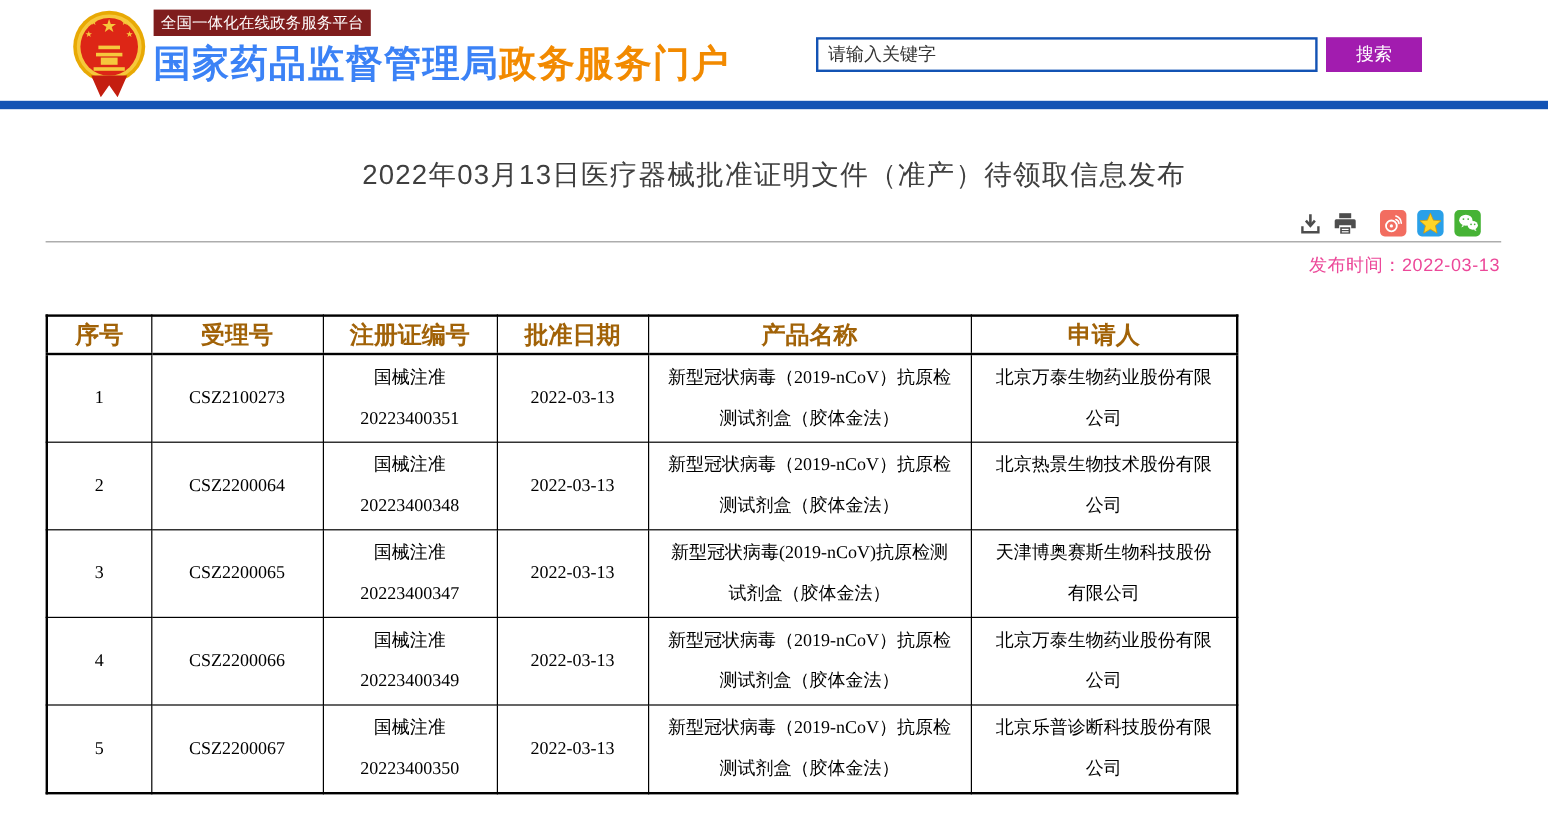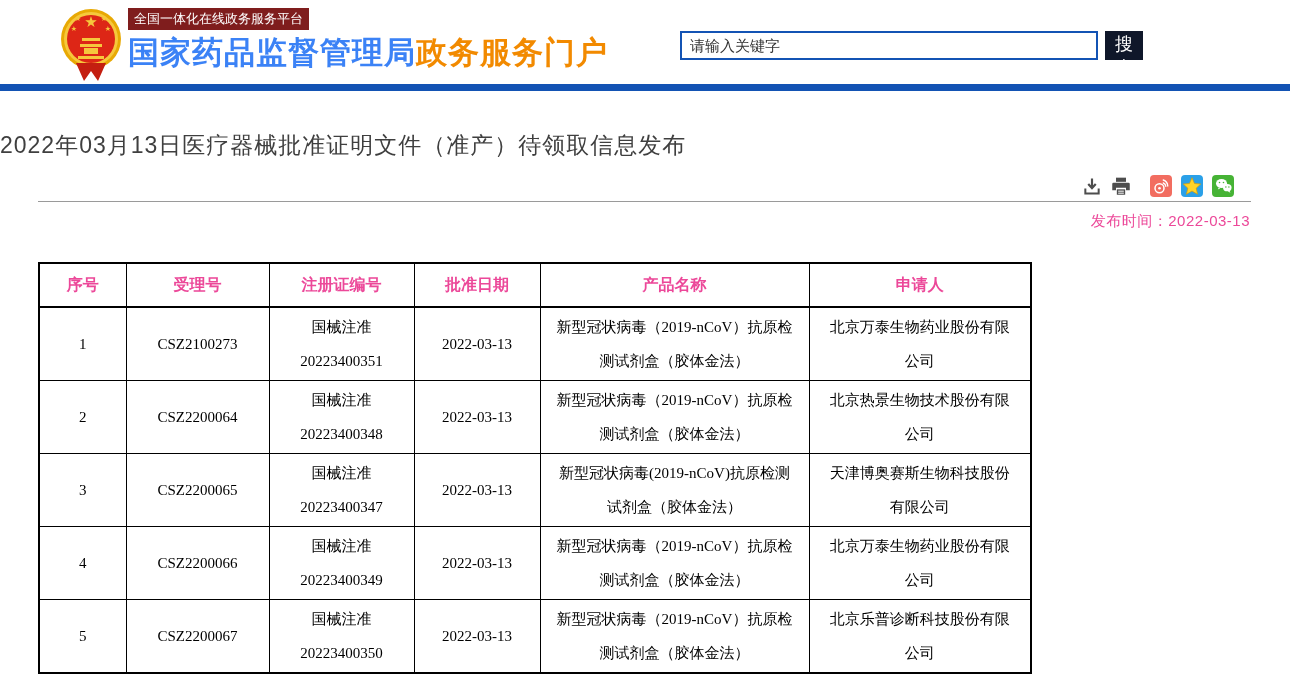--- a/index.html
+++ b/index.html
@@ -15,43 +15,43 @@
   .site-line{margin-top:2px;font-size:31px;font-weight:bold;letter-spacing:1px;white-space:nowrap;}
   .site-name{color:#3b82f6;}
   .portal-name{color:#f28a00;text-align:center;}
   .search-box{position:absolute;left:680px;top:31px;display:flex;align-items:flex-end;}
   .search-input{
     box-sizing:border-box;width:418px;height:29px;border:2px solid #1353b4;
     padding:0 8px;font-size:15px;color:#222;outline:none;font-family:"Liberation Sans",sans-serif;
   }
   .search-input::placeholder{color:#333;opacity:1;}
   .search-btn{
-    box-sizing:border-box;width:38px;height:29px;margin-left:7px;border:none;
-    background:#0f172a;color:#fff;font-size:18px;cursor:pointer;font-family:"Liberation Sans",sans-serif;
+    box-sizing:border-box;width:80px;height:29px;margin-left:7px;border:none;
+    background:#a21caf;color:#fff;font-size:15px;cursor:pointer;font-family:"Liberation Sans",sans-serif;
   }
   .blue-bar{position:absolute;top:84px;left:0;width:1290px;height:7px;background:#1353b4;}
   
-  .article-title{position:absolute;top:130px;left:0;width:1290px;
+  .article-title{position:absolute;top:130px;left:0;width:1290px;text-align:center;
     font-size:23px;color:#3f3f3f;font-weight:400;letter-spacing:1px;}
   .tools{position:absolute;top:174px;right:56px;display:flex;align-items:center;gap:9px;height:23px;}
   .tool-ico{width:20px;height:20px;display:block;cursor:pointer;}
   .soc{width:22px;height:22px;border-radius:4px;display:flex;align-items:center;justify-content:center;cursor:pointer;}
   .soc svg{display:block;}
   .soc-weibo{background:#f26d60;margin-left:10px;}
   .soc-qzone{background:#2aa0e8;}
   .soc-wechat{background:#46b335;}
   .divider{position:absolute;top:201px;left:38px;width:1213px;height:1px;background:#9a9a9a;}
   .publish{position:absolute;top:212px;right:40px;font-size:15px;color:#ec4899;letter-spacing:0.5px;}
   
   .tbl-wrap{position:absolute;top:262px;left:38px;}
   table.data{border-collapse:collapse;border:2px solid #000;table-layout:fixed;
     font-family:"Liberation Serif",serif;}
   table.data th{
     border:1px solid #000;border-bottom:2px solid #000;height:30px;
-    font-size:16px;font-weight:bold;color:#ec4899;text-align:center;padding:6px;
+    font-size:20px;font-weight:bold;color:#a16207;text-align:center;padding:0;
   }
   table.data td{
     border:1px solid #000;height:72px;font-size:15px;color:#000;
     text-align:center;vertical-align:middle;padding:0 13px;line-height:34px;
   }
   .cert-line{display:block;line-height:34px;}
 </style>
 </head>
 <body>
 

